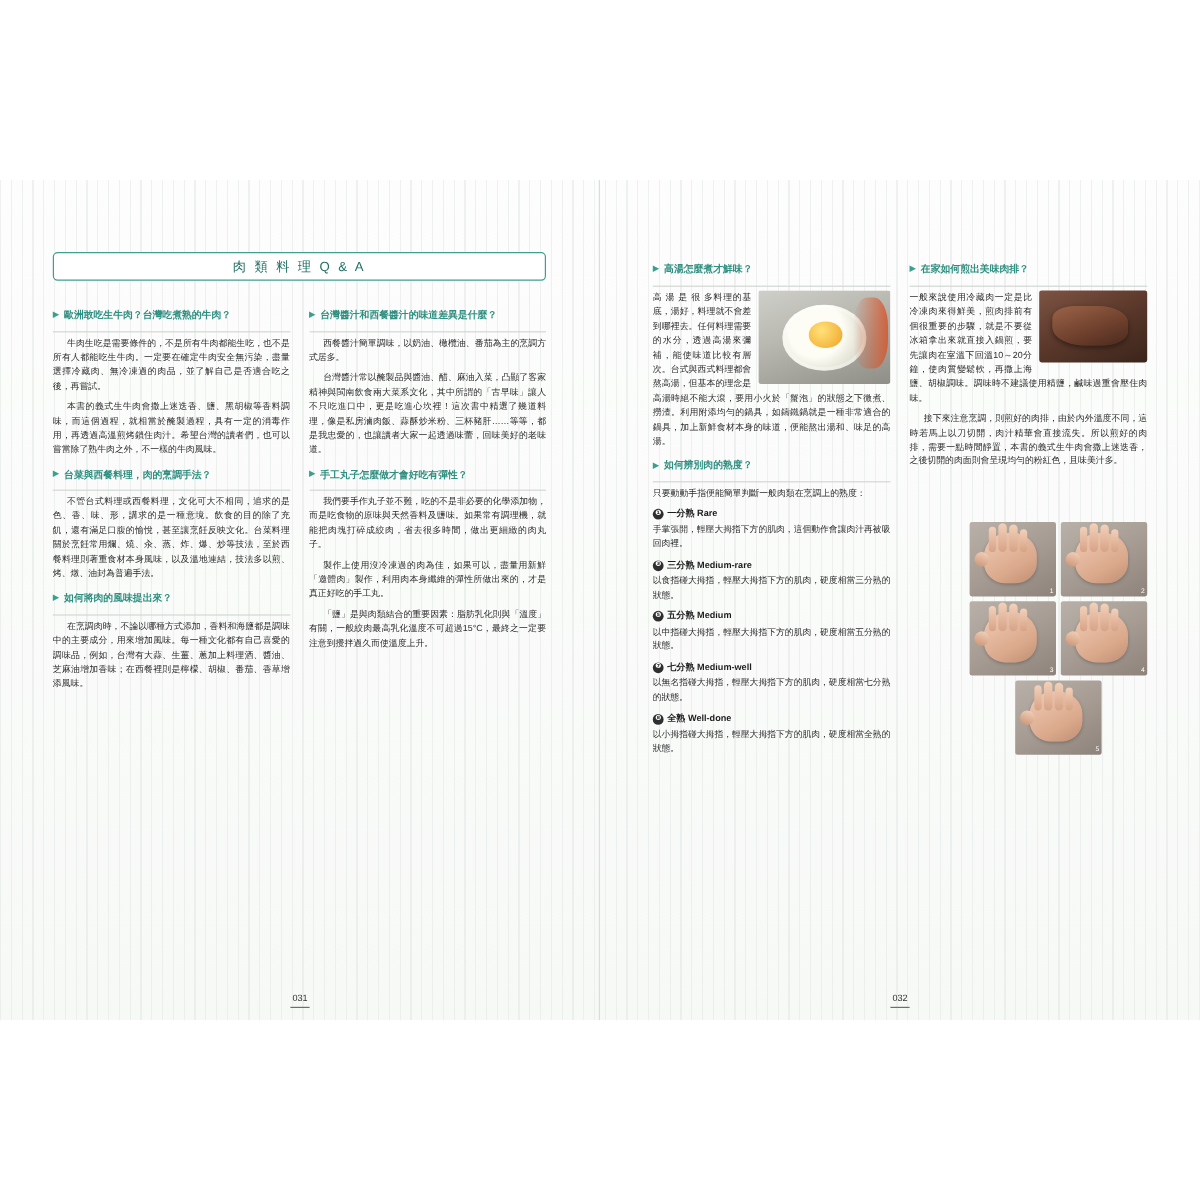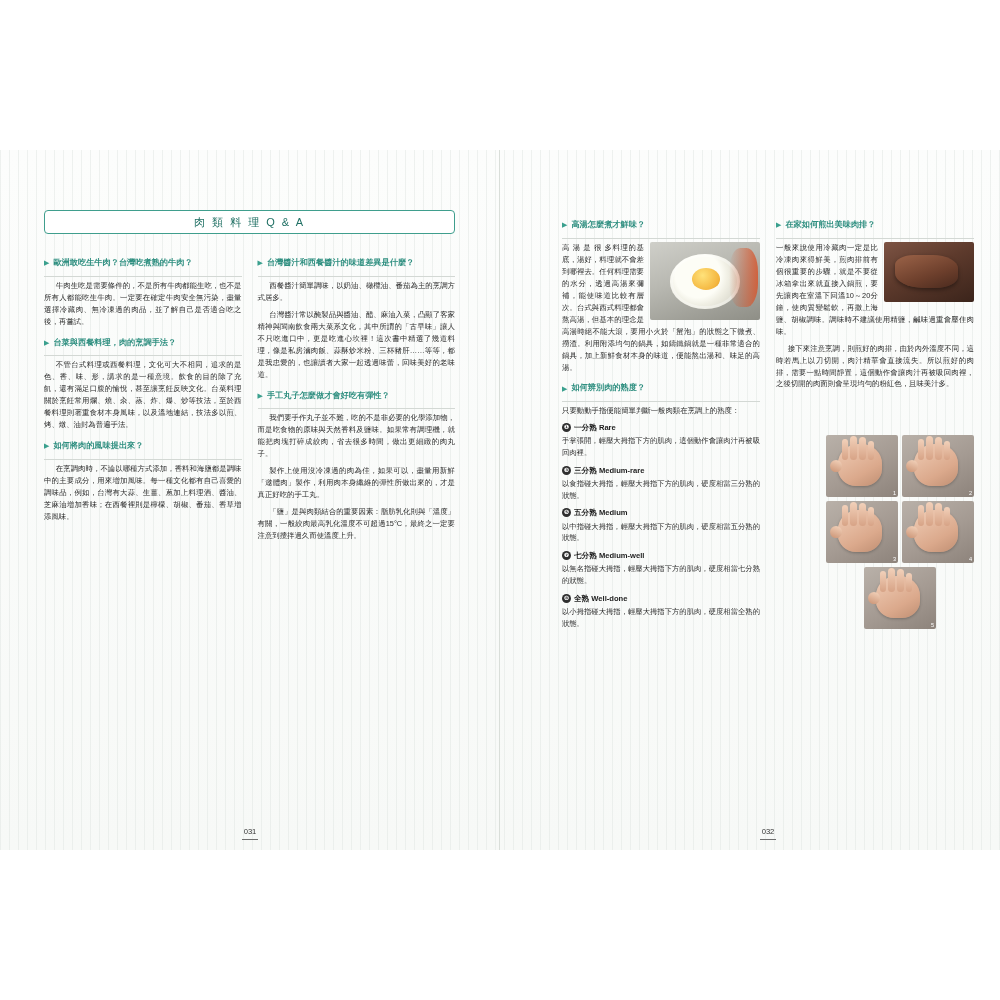--- a/index.html
+++ b/index.html
@@ -10,21 +10,20 @@
     overflow:hidden;
   }
   .page{
     position:absolute;left:0;top:0;width:1000px;height:1000px;
     background:#ffffff;
   }
   .spread{
     position:absolute;left:0;top:150px;width:1000px;height:700px;
     background:#fbfcfb;
     display:flex;
-    gap:18px;
   }
   .spread:before{
     content:"";position:absolute;left:0;top:0;right:0;bottom:0;
     background:
       repeating-linear-gradient(90deg, rgba(226,231,228,.55) 0 1px, rgba(0,0,0,0) 1px 9px),
       linear-gradient(#fcfdfc,#f7f9f7);
     pointer-events:none;
   }
   .leaf{
     position:relative;
@@ -193,20 +192,21 @@
       <div class="cols">
 
         <div class="col">
 
           <div class="qhead">
             <span class="tri">▶</span>
             <span>歐洲敢吃生牛肉？台灣吃煮熟的牛肉？</span>
           </div>
           <div class="hr"></div>
           <p>牛肉生吃是需要條件的，不是所有牛肉都能生吃，也不是所有人都能吃生牛肉。一定要在確定牛肉安全無污染，盡量選擇冷藏肉、無冷凍過的肉品，並了解自己是否適合吃之後，再嘗試。</p>
+          <p>本書的義式生牛肉會撒上迷迭香、鹽、黑胡椒等香料調味，而這個過程，就相當於醃製過程，具有一定的消毒作用，再透過高溫煎烤鎖住肉汁。希望台灣的讀者們，也可以嘗當除了熟牛肉之外，不一樣的牛肉風味。</p>
 
           <div class="qhead">
             <span class="tri">▶</span>
             <span>台菜與西餐料理，肉的烹調手法？</span>
           </div>
           <div class="hr"></div>
           <p>不管台式料理或西餐料理，文化可大不相同，追求的是色、香、味、形，講求的是一種意境。飲食的目的除了充飢，還有滿足口腹的愉悅，甚至讓烹飪反映文化。台菜料理關於烹飪常用爛、燒、汆、蒸、炸、爆、炒等技法，至於西餐料理則著重食材本身風味，以及溫地連結，技法多以煎、烤、燉、油封為普遍手法。</p>
 
           <div class="qhead">
             <span class="tri">▶</span>
@@ -303,21 +303,21 @@
         </div>
 
         <div class="col">
           <div class="qhead">
             <span class="tri">▶</span>
             <span>在家如何煎出美味肉排？</span>
           </div>
           <div class="hr"></div>
           <div class="photo-meat"></div>
           <p class="noind">一般來說使用冷藏肉一定是比冷凍肉來得鮮美，煎肉排前有個很重要的步驟，就是不要從冰箱拿出來就直接入鍋煎，要先讓肉在室溫下回溫10～20分鐘，使肉質變鬆軟，再撒上海鹽、胡椒調味。調味時不建議使用精鹽，鹹味過重會壓住肉味。</p>
-          <p>接下來注意烹調，則煎好的肉排，由於內外溫度不同，這時若馬上以刀切開，肉汁精華會直接流失。所以煎好的肉排，需要一點時間靜置，這個動作會讓肉汁再被吸回肉裡，之後切開的肉面則會呈現均勻的粉紅色，且味美汁多。</p>
+          <p>接下來注意烹調，則煎好的肉排，由於內外溫度不同，這時若馬上以刀切開，肉汁精華會直接流失。所以煎好的肉排，需要一點時間靜置，本書的義式生牛肉會撒上迷迭香，之後切開的肉面則會呈現均勻的粉紅色，且味美汁多。</p>
         </div>
 
       </div>
 
       <div class="handgrid">
         <div class="hand">
           <div class="palm"></div>
           <div class="finger f1"></div>
           <div class="finger f2"></div>
           <div class="finger f3"></div>

